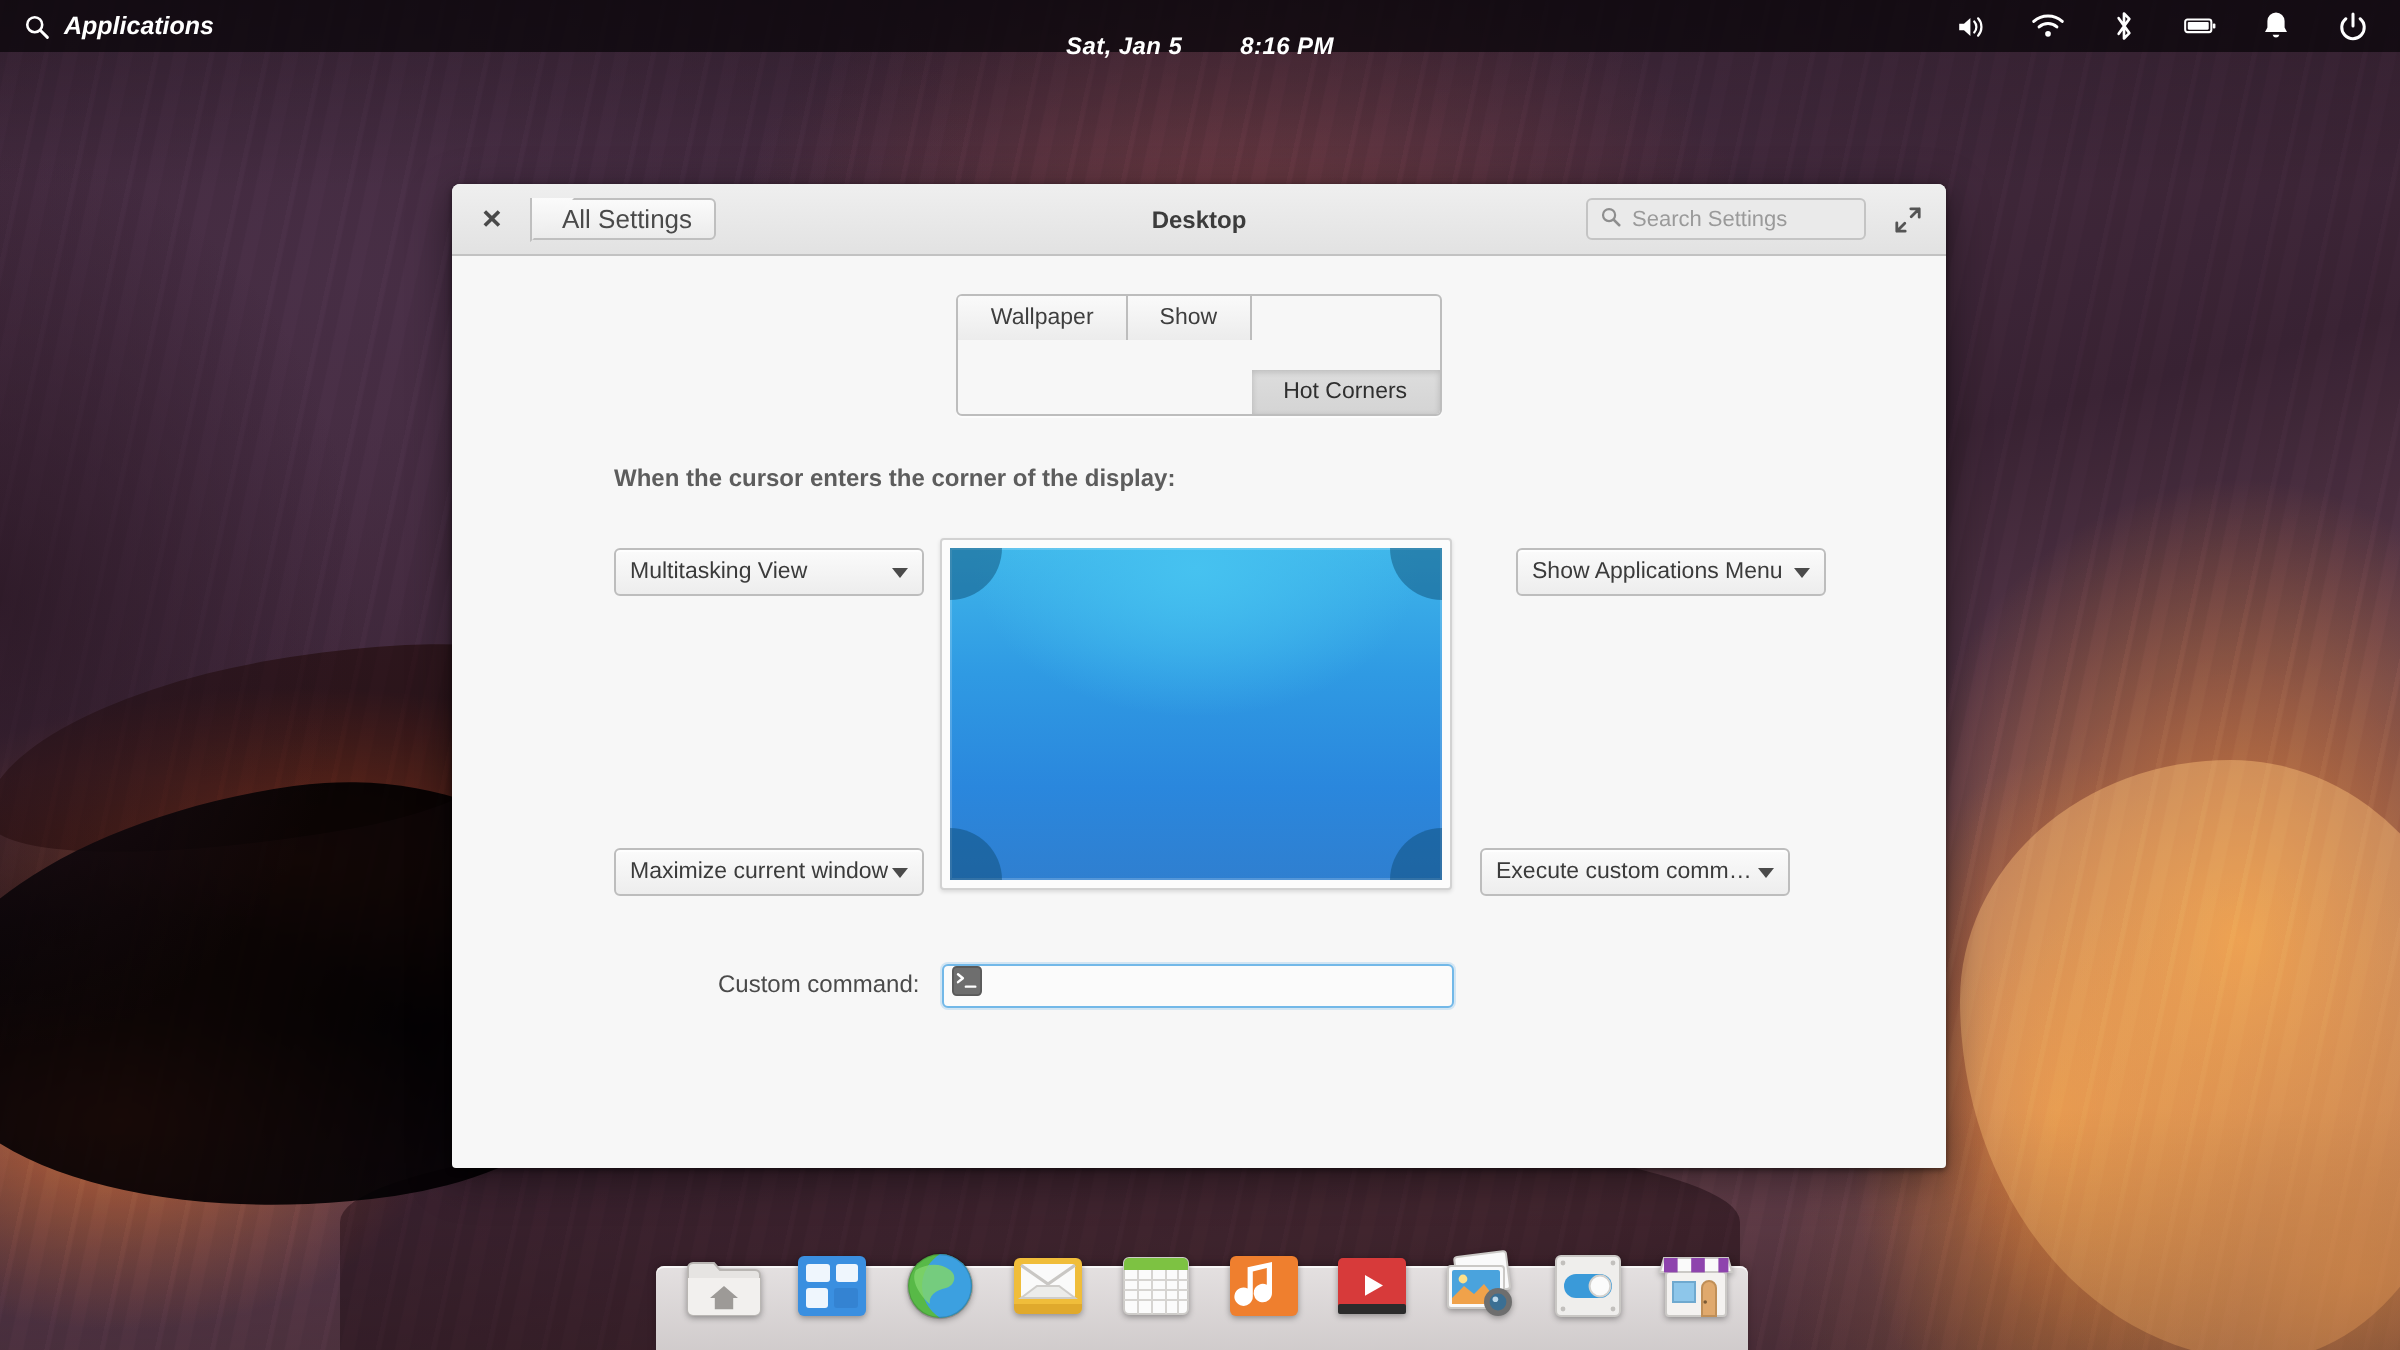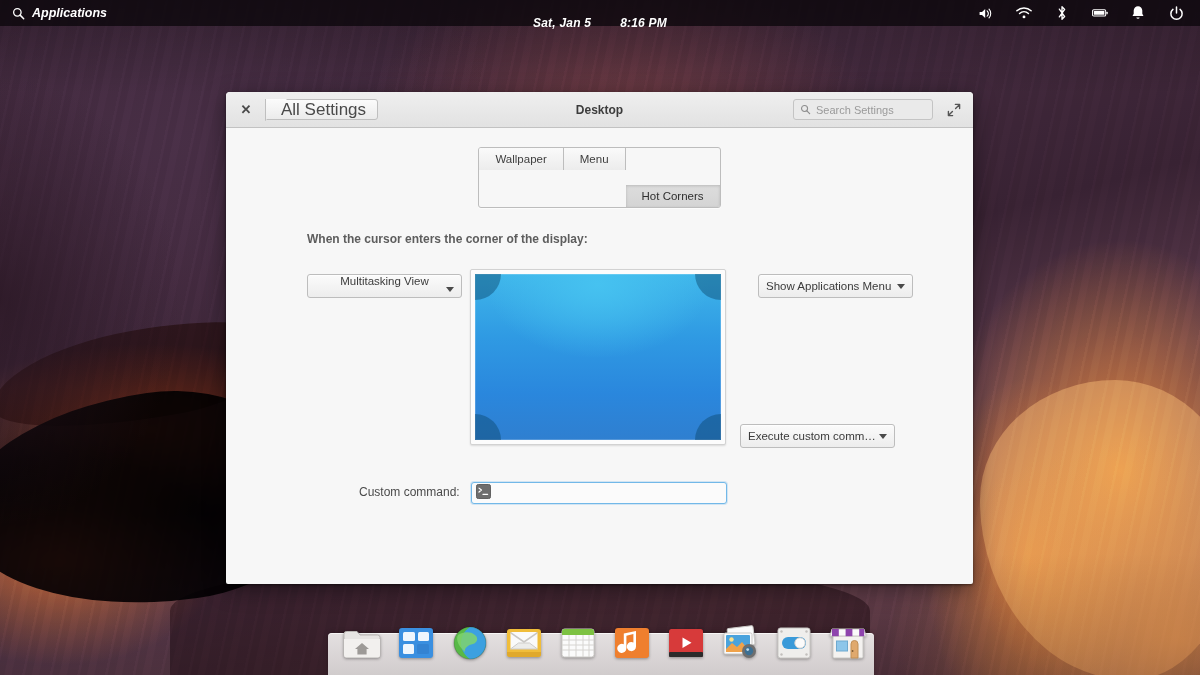--- a/index.html
+++ b/index.html
@@ -87,21 +87,21 @@
   }
   #titlebar {
     height:36px; background:linear-gradient(to bottom,#efefef 0%,#e2e2e2 100%);
     border-bottom:1px solid #c2c2c2; display:flex; align-items:center;
     padding:0 10px; position:relative;
   }
   #close-btn { width:20px; height:20px; display:flex; align-items:center; justify-content:center;
     color:#4a4a4a; font-size:13px; font-weight:bold; cursor:pointer; }
   #back-btn {
     margin-left:9px; height:21px; display:flex; align-items:center;
-    padding:0 11px 0 15px; font-size:17px; color:#4a4a4a;
+    padding:0 11px 0 15px; font-size:13px; color:#4a4a4a;
     background:linear-gradient(to bottom,#fbfbfb,#ebebeb);
     border:1px solid #bfbfbf; border-radius:2px 3px 3px 2px;
     position:relative; cursor:pointer;
   }
   #back-btn:before{
     content:""; position:absolute; left:-1px; top:-1px; width:21px; height:21px;
     background:linear-gradient(to bottom,#fbfbfb,#ebebeb);
     border-left:1px solid #bfbfbf; border-bottom:1px solid #bfbfbf;
     transform-origin:0 0; clip-path: polygon(0 0, 100% 0, 0 100%);
   }
@@ -143,21 +143,21 @@
     background:linear-gradient(to bottom,#fbfbfb,#ededed);
     border:1px solid #bdbdbd; border-radius:3px;
     display:flex; align-items:center; padding:0 7px;
     font-size:11.5px; color:#3b3b3b; cursor:pointer;
     box-shadow:0 1px 0 rgba(255,255,255,.8) inset;
   }
   .combo .caret { margin-left:auto; width:0; height:0;
     border-left:4.5px solid transparent; border-right:4.5px solid transparent;
     border-top:5px solid #4a4a4a; }
   .combo .ctext { overflow:hidden; white-space:nowrap; text-overflow:ellipsis; }
-  #combo-tl { left:81px; top:146px;flex-direction:column; }
+  #combo-tl { left:81px; top:146px; }
   #combo-tr { left:514px; top:146px;margin-left:18px; }
   #combo-bl { left:81px; top:296px; }
   #combo-br { left:514px; top:296px; }
 
   
   #monitor {
     position:absolute; left:244px; top:141px; width:256px; height:176px;
     background:#fcfcfc; border:1px solid #d2d2d2; border-radius:2px;
     padding:4px; box-shadow:0 1px 2px rgba(0,0,0,.12);
   }
@@ -293,33 +293,37 @@
         </svg>
       </div>
     </div>
   </div>
 
   <div id="content">
 
     <div id="tabs">
       <div class="tabstrip">
         <div class="tab">Wallpaper</div>
-        <div class="tab">Menu</div>
+        <div class="tab">Show</div>
         <div class="tab active">Hot Corners</div>
       </div>
     </div>
 
     <div id="hint">When the cursor enters the corner of the display:</div>
 
     <div class="combo" id="combo-tl">
       <span class="ctext">Multitasking View</span>
       <span class="caret"></span>
     </div>
     <div class="combo" id="combo-tr">
       <span class="ctext">Show Applications Menu</span>
+      <span class="caret"></span>
+    </div>
+    <div class="combo" id="combo-bl">
+      <span class="ctext">Maximize current window</span>
       <span class="caret"></span>
     </div>
     <div class="combo" id="combo-br">
       <span class="ctext">Execute custom command</span>
       <span class="caret"></span>
     </div>
 
     <div id="monitor">
       <div id="screen">
         <div class="hc" id="hc-tl"></div>

